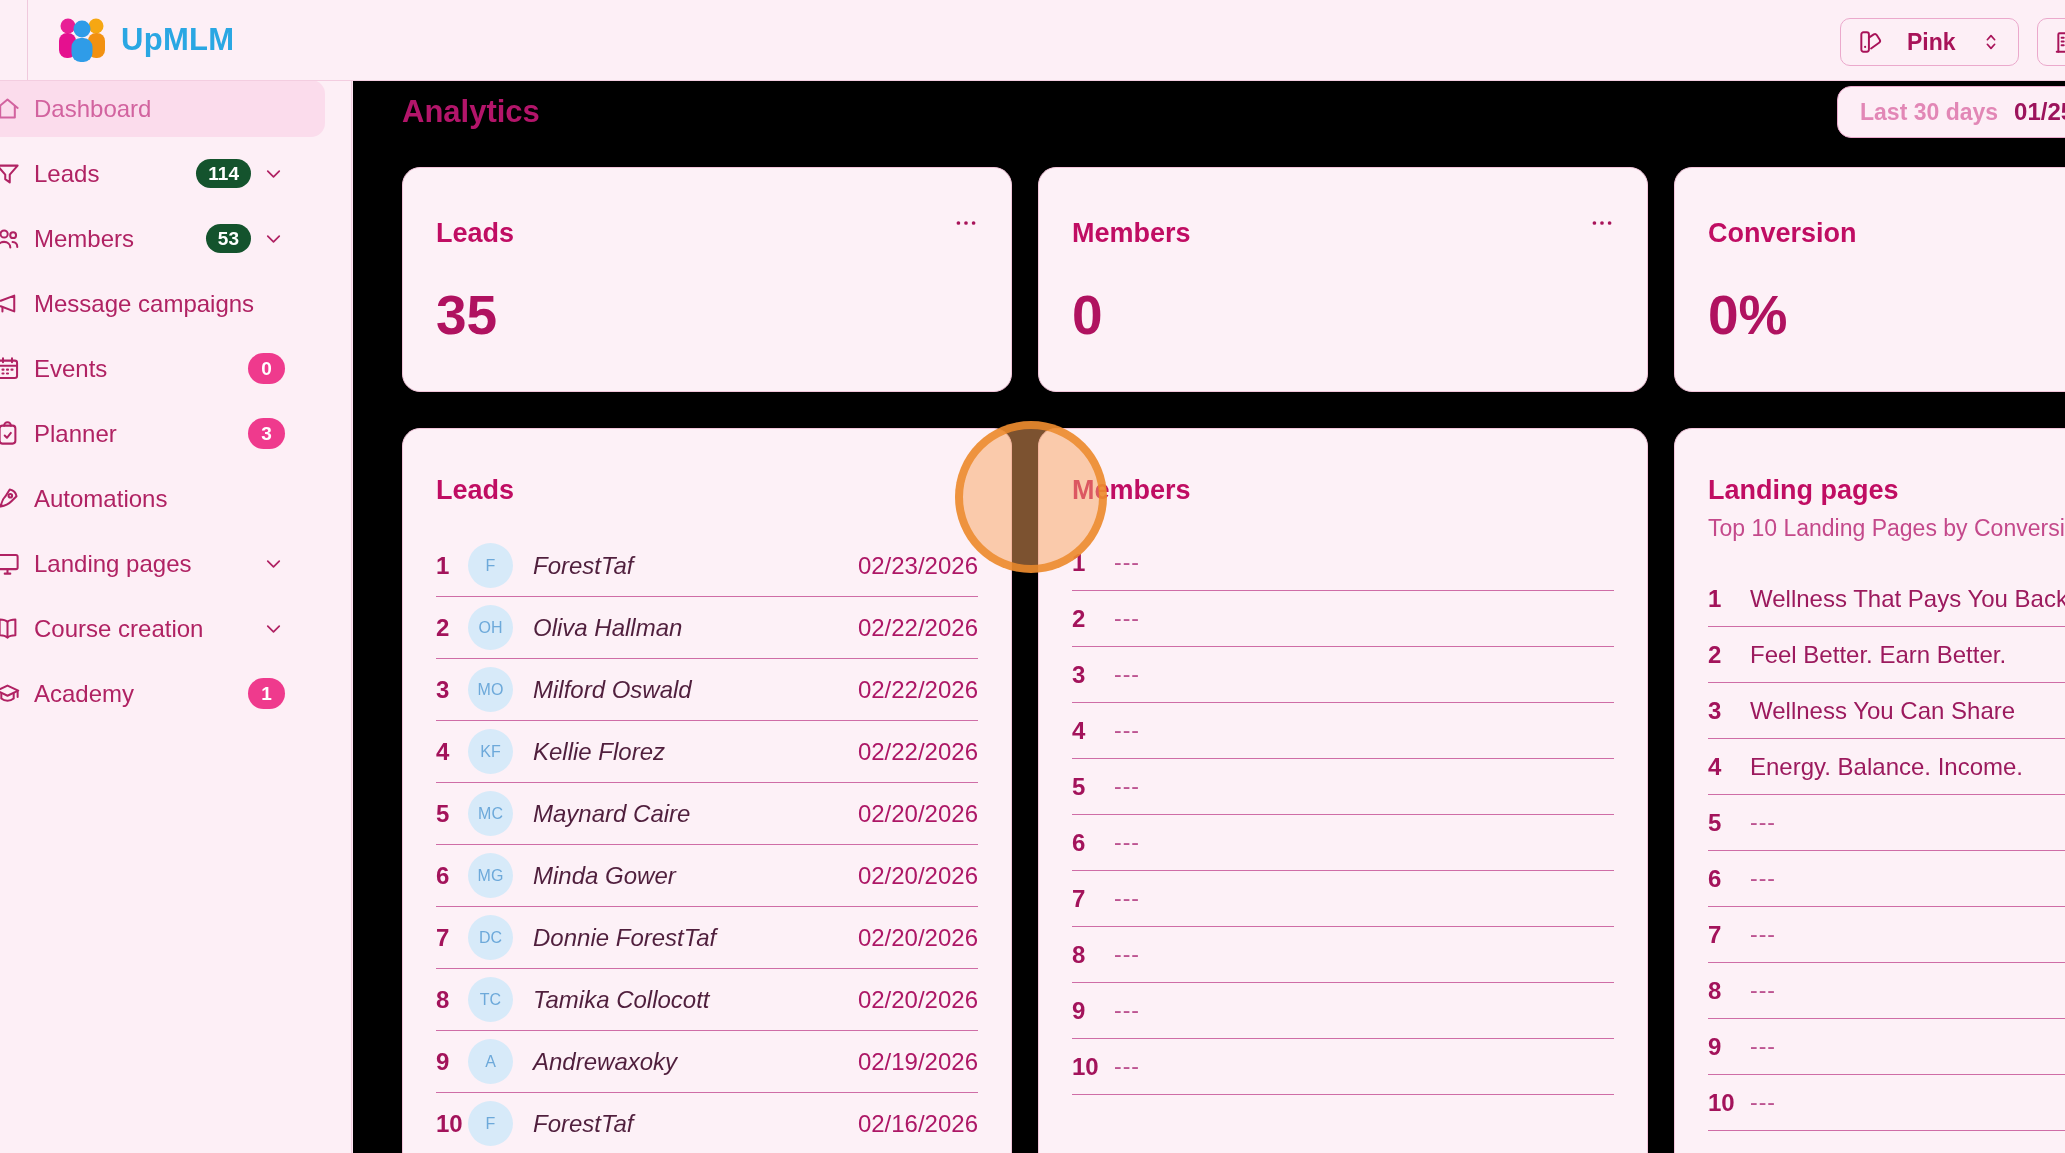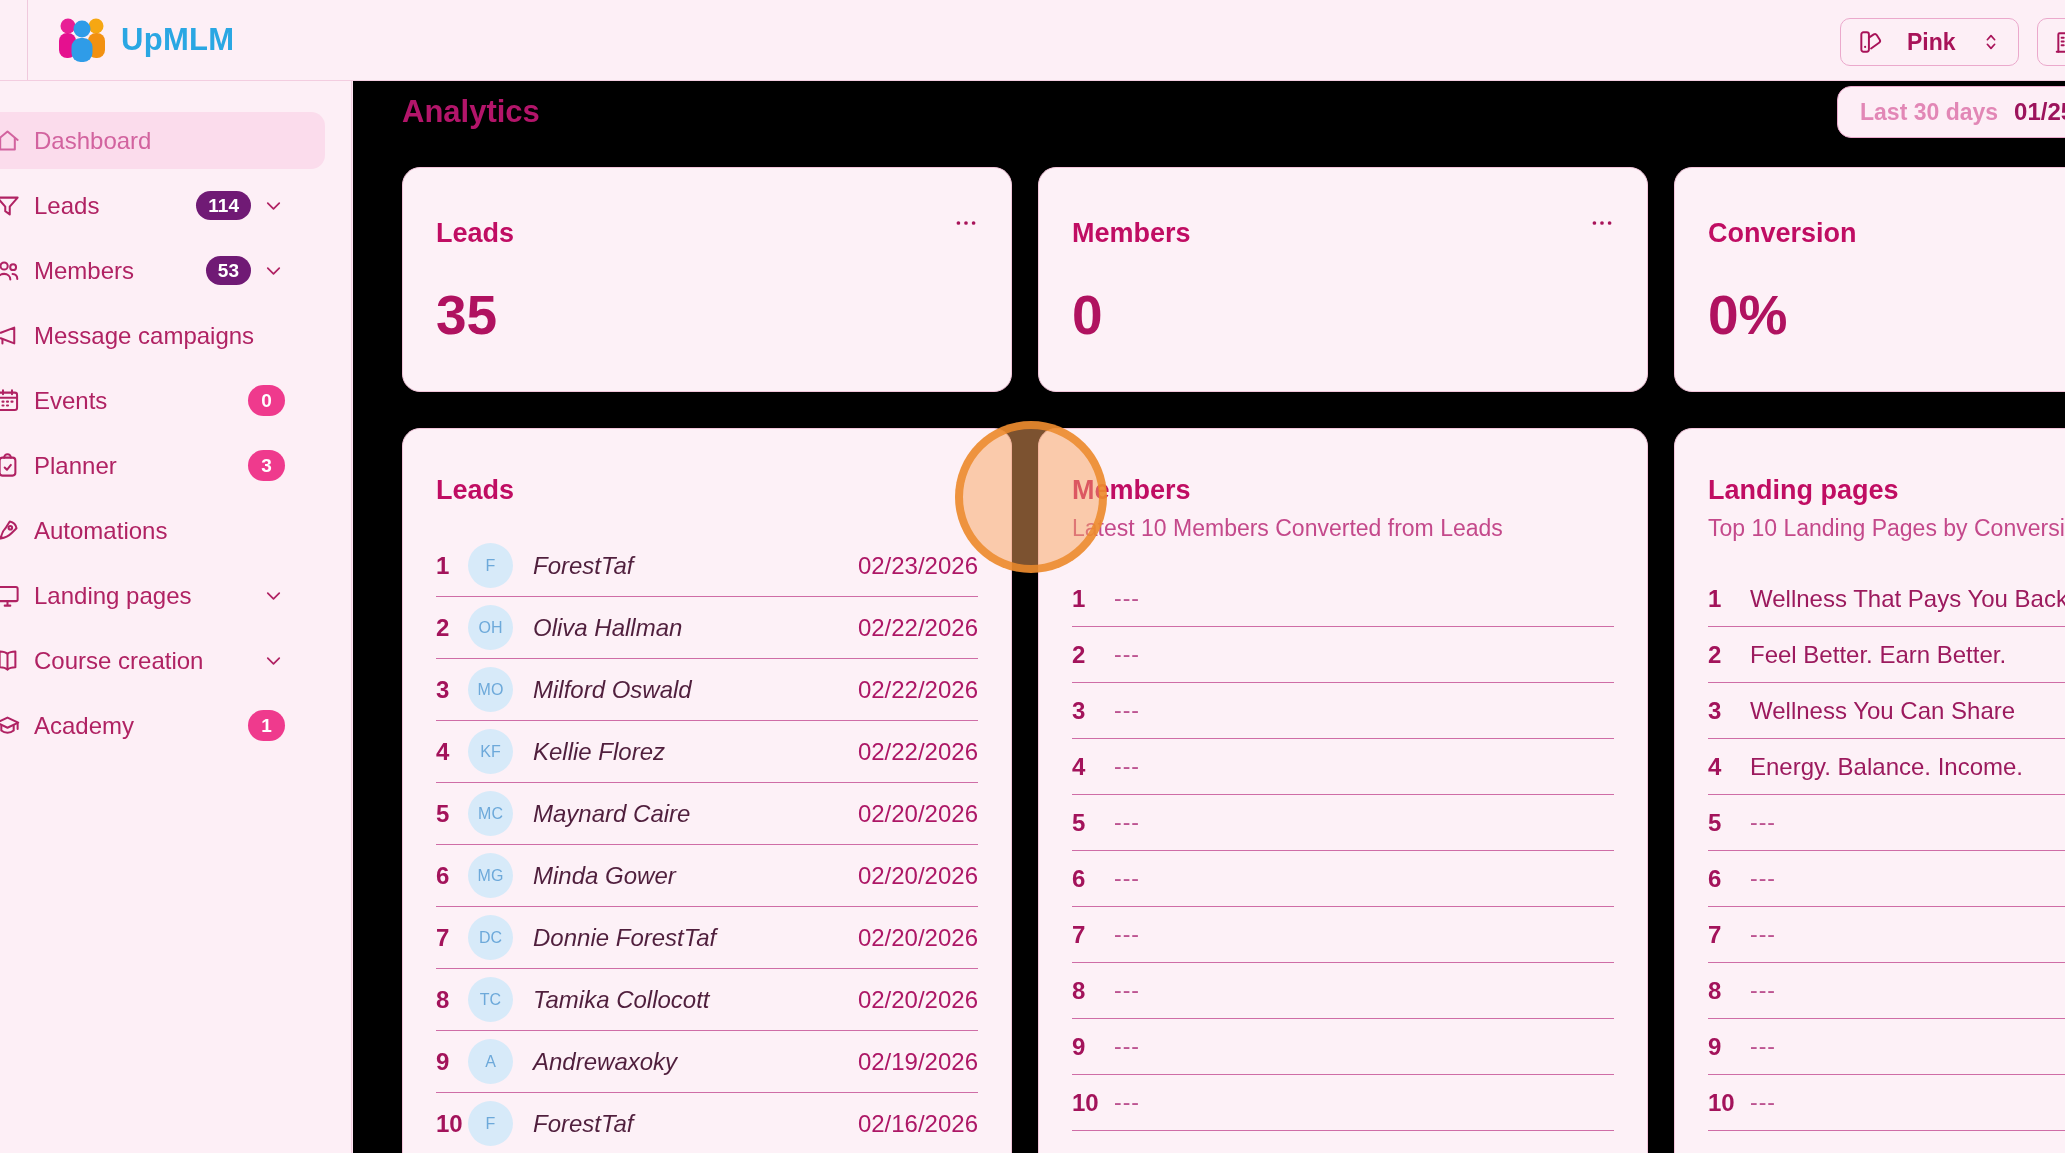--- a/index.html
+++ b/index.html
@@ -14,29 +14,29 @@
   .topbar-vline{position:absolute;left:27px;top:0;width:1px;height:80px;background:#f0c9dd;}
   .brand{display:flex;align-items:center;gap:12px;margin-left:55px;}
   .brand-name{font-size:31px;font-weight:700;color:#2aa7e3;letter-spacing:.3px;text-align:right;}
   .topbar-actions{position:absolute;left:1840px;top:18px;display:flex;gap:18px;}
   .tb-btn{height:46px;display:flex;align-items:center;gap:24px;padding:0 16px;
     border:1.5px solid #eba9cc;border-radius:10px;background:#fdeff6;cursor:pointer;}
   .tb-btn .lbl{font-size:23px;font-weight:700;color:#a81359;}
   .tb-btn svg{display:block;}
   
   .sidebar{position:absolute;left:0;top:80px;width:352px;height:1073px;background:#fdeff6;
-    border-right:1px solid #f3cde0;padding-top:32px;box-sizing:border-box;overflow:hidden;z-index:5;}
+    border-right:1px solid #f3cde0;box-sizing:border-box;overflow:hidden;z-index:5;}
   .side-item{width:325px;height:57px;display:flex;align-items:center;margin-bottom:8px;
     padding-right:40px;box-sizing:border-box;border-radius:0 14px 14px 0;color:#b02263;cursor:pointer;}
   .side-item.active{background:#fbdcec;color:#d2639f;}
   .icon-wrap{width:27px;height:27px;flex:none;margin-left:-6px;}
   .icon-wrap svg{width:27px;height:27px;display:block;}
   .side-label{margin-left:13px;font-size:24px;white-space:nowrap;}
   .spacer{flex:1;}
-  .badge-pill{background:#701a75;color:#fff;font-size:19px;font-weight:700;
+  .badge-pill{background:#14532d;color:#fff;font-size:19px;font-weight:700;
     border-radius:999px;padding:5px 12px;line-height:1;flex:none;}
   .badge-round{background:#ef3a8d;color:#fff;font-size:19px;font-weight:700;
     border-radius:999px;padding:6px 0;width:37px;text-align:center;line-height:1;flex:none;}
   .chev{width:23px;height:23px;flex:none;margin-left:11px;}
   .chev svg{width:23px;height:23px;display:block;}
   
   .main{position:absolute;left:353px;top:80px;width:1712px;height:1073px;background:#000000;overflow:hidden;}
   .page-title{position:absolute;left:49px;top:14px;font-size:31px;font-weight:700;color:#b3156a;}
   .date-filter{position:absolute;left:1484px;top:6px;width:290px;height:52px;
     border:1.5px solid #eba9cc;border-radius:14px;background:#fdeef6;display:flex;
@@ -372,21 +372,20 @@
               <span>F</span>
             </span>
           <span class="lead-name">ForestTaf</span>
           <span class="lead-date">02/16/2026</span>
         </div>
       </div>
     </div>
 
     <div class="card list-card">
       <div class="list-title">Members</div>
-      <div class="list-sub">Latest 10 Members Converted from Leads</div>
       <div class="rows">
         <div class="plain-row">
           <span class="rank">1</span>
           <span class="dash-val">---</span>
         </div>
         <div class="plain-row">
           <span class="rank">2</span>
           <span class="dash-val">---</span>
         </div>
         <div class="plain-row">

